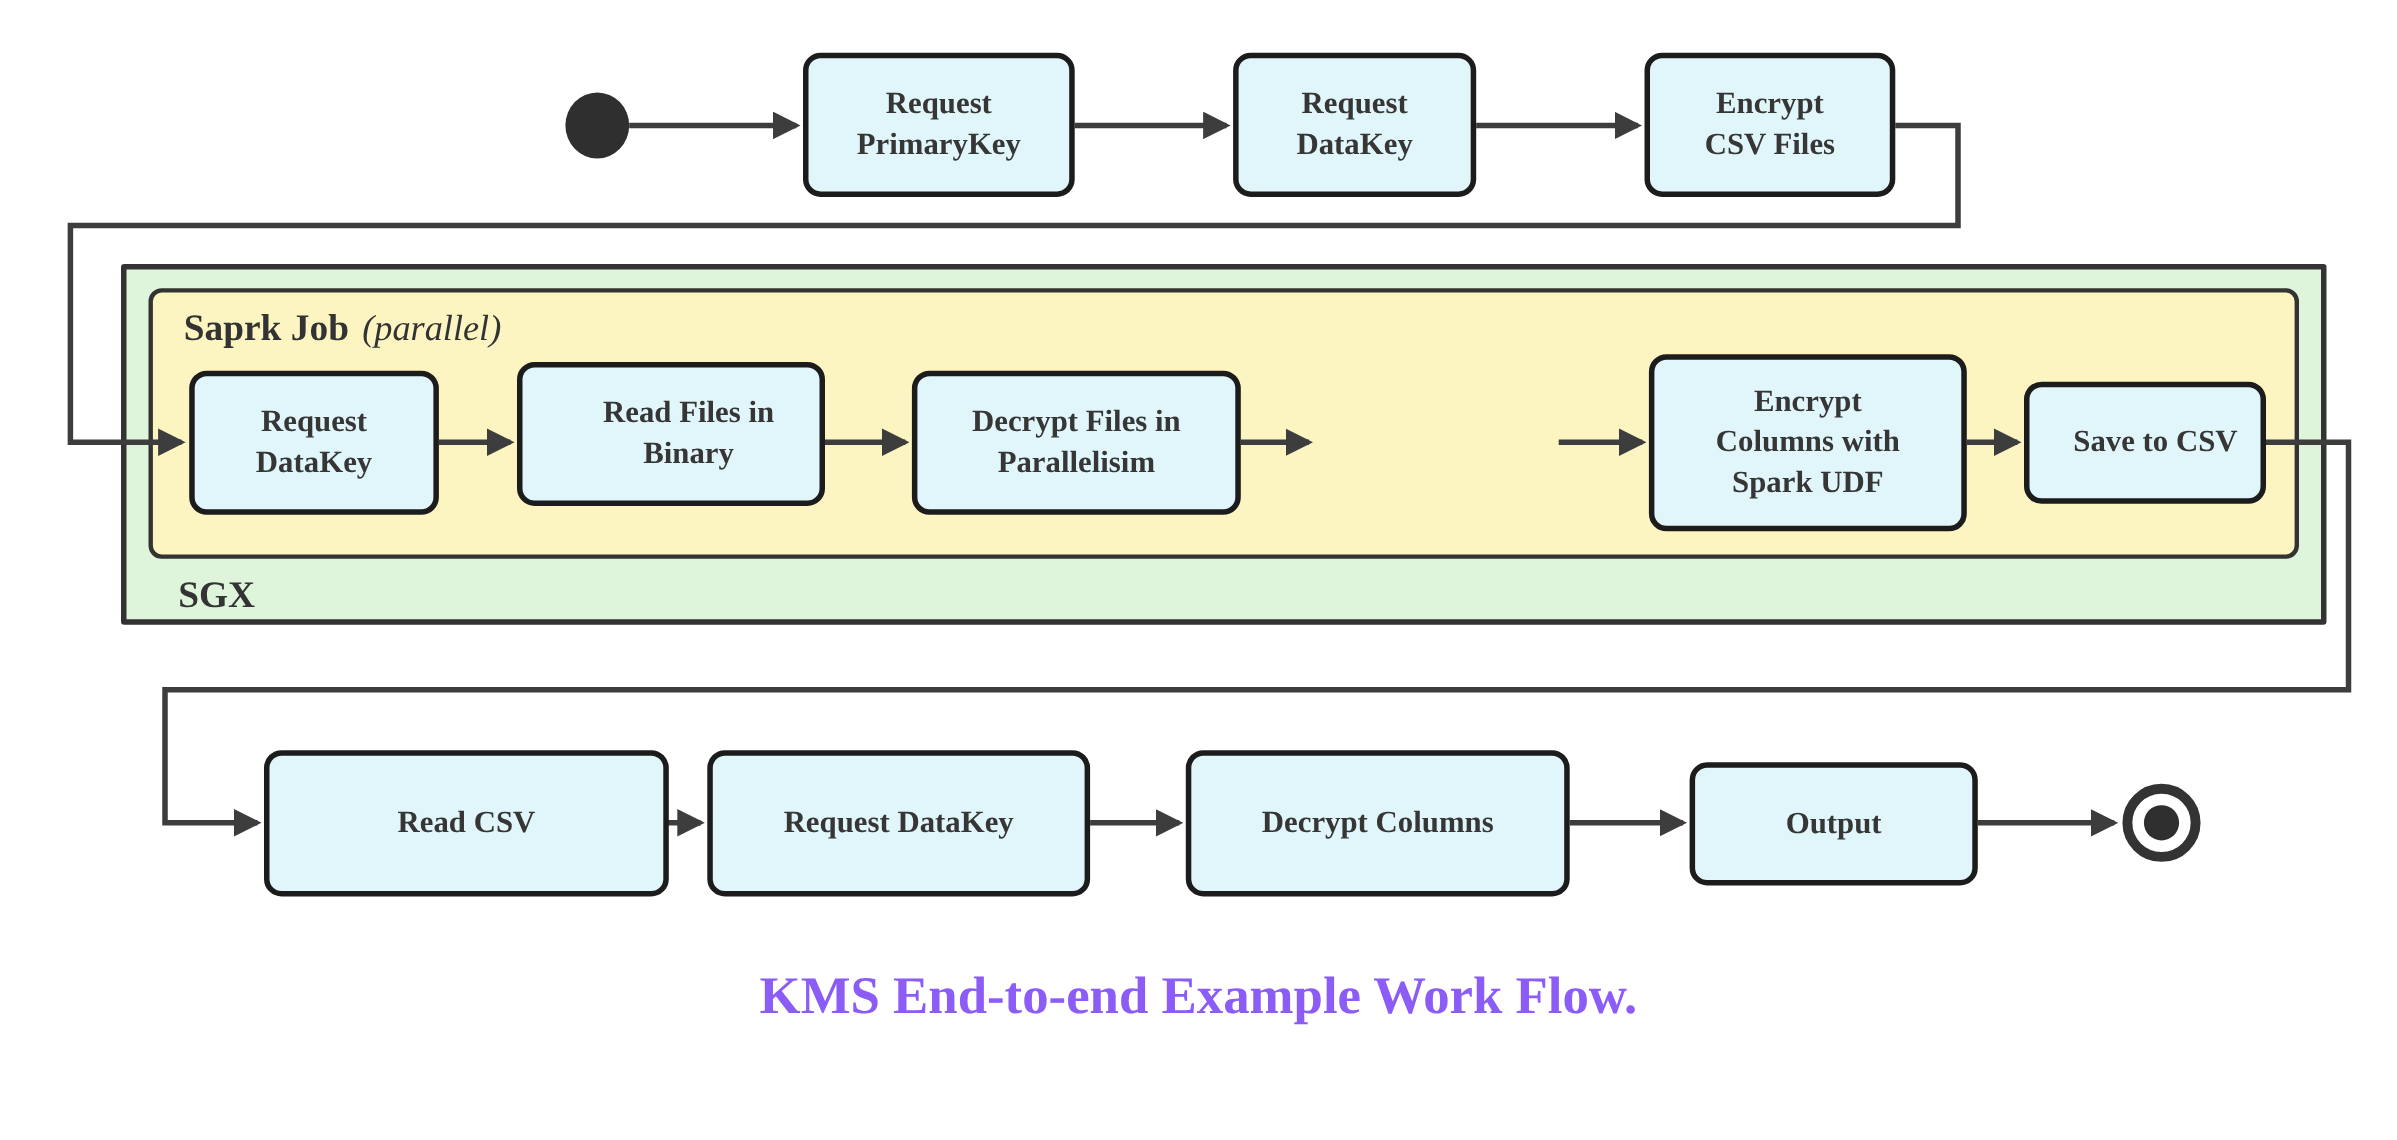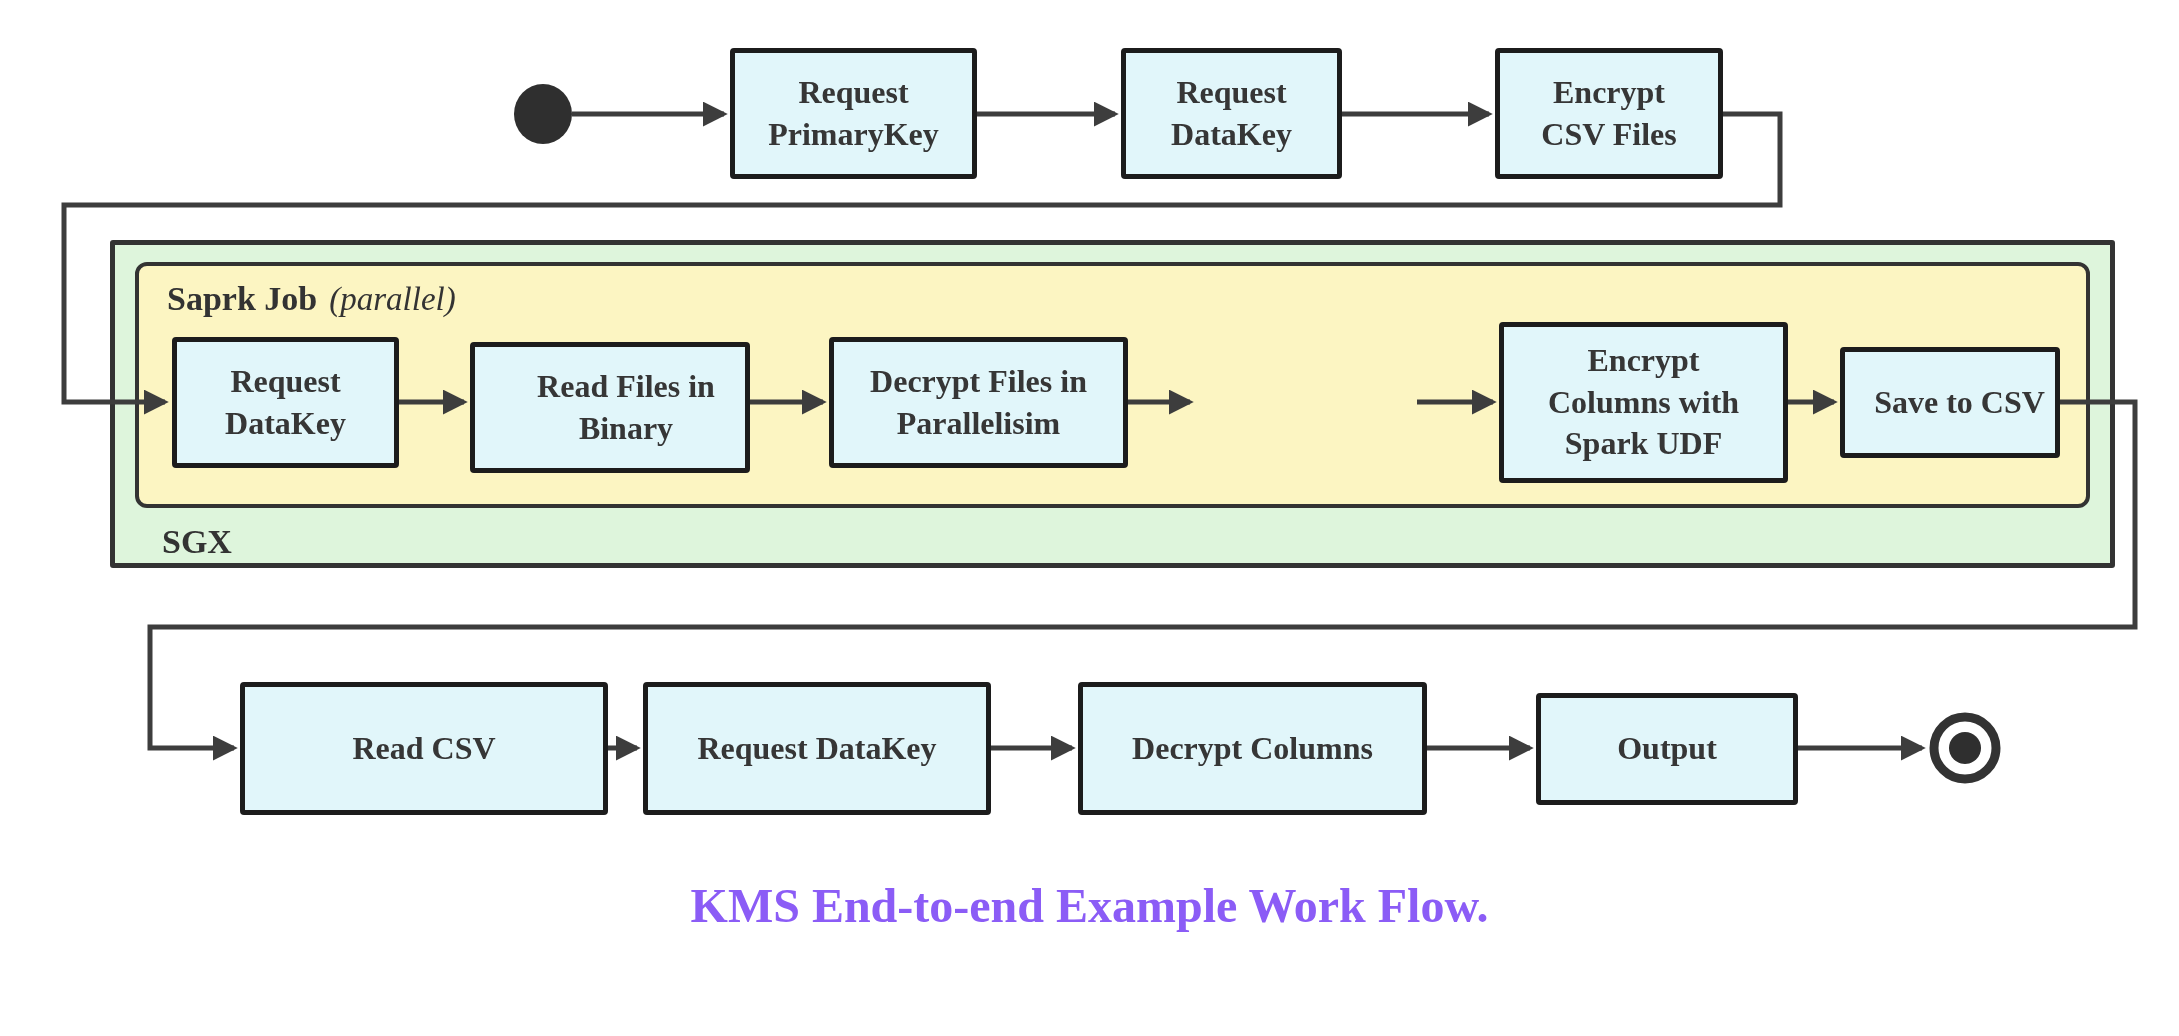--- a/index.html
+++ b/index.html
@@ -24,23 +24,23 @@
     position:absolute;color:#333333;font-weight:bold;font-size:34px;white-space:nowrap;
   }
   .spark-label{left:28px;top:14px;}
   .spark-label .mode{font-weight:normal;font-style:italic;margin-left:12px;font-size:33px;}
   .sgx-label{left:47px;top:278px;}
   
   svg.flow{position:absolute;left:0;top:0;z-index:2;}
   
   .node{
     position:absolute;box-sizing:border-box;z-index:3;
-    background:#e1f6fa;border:5px solid #1c1c1c;border-radius:4px;
+    background:#e1f6fa;border:5px solid #1c1c1c;border-radius:16px;
     display:flex;align-items:center;justify-content:center;
-    text-align:center;color:#363636;font-weight:bold;font-size:32px;
+    text-align:center;color:#363636;font-weight:bold;font-size:28px;
     line-height:1.3;white-space:pre-line;
   }
   
   .caption{
     position:absolute;left:0;top:878px;width:2179px;z-index:3;
     text-align:center;font-weight:bold;font-size:48px;color:#8b5cf6;
   }
 </style>
 </head>
 <body>
@@ -88,21 +88,21 @@
 
   <div class="node" style="left:730px;top:48px;width:247px;height:131px;">Request
 PrimaryKey</div>
   <div class="node" style="left:1121px;top:48px;width:221px;height:131px;">Request
 DataKey</div>
   <div class="node" style="left:1495px;top:48px;width:228px;height:131px;">Encrypt
 CSV Files</div>
 
   <div class="node" style="left:172px;top:337px;width:227px;height:131px;">Request
 DataKey</div>
-  <div class="node" style="left:470px;top:342px;width:280px;height:131px;padding-left:32px;">Read Files in
+  <div class="node" style="left:470px;top:329px;width:280px;height:131px;padding-left:32px;">Read Files in
 Binary</div>
   <div class="node" style="left:829px;top:337px;width:299px;height:131px;">Decrypt Files in
 Parallelisim</div>
   <div class="node" style="left:1499px;top:322px;width:289px;height:161px;">Encrypt
 Columns with
 Spark UDF</div>
   <div class="node" style="left:1840px;top:347px;width:220px;height:111px;padding-left:19px;">Save to CSV</div>
 
   <div class="node" style="left:240px;top:682px;width:368px;height:133px;">Read CSV</div>
   <div class="node" style="left:643px;top:682px;width:348px;height:133px;">Request DataKey</div>

